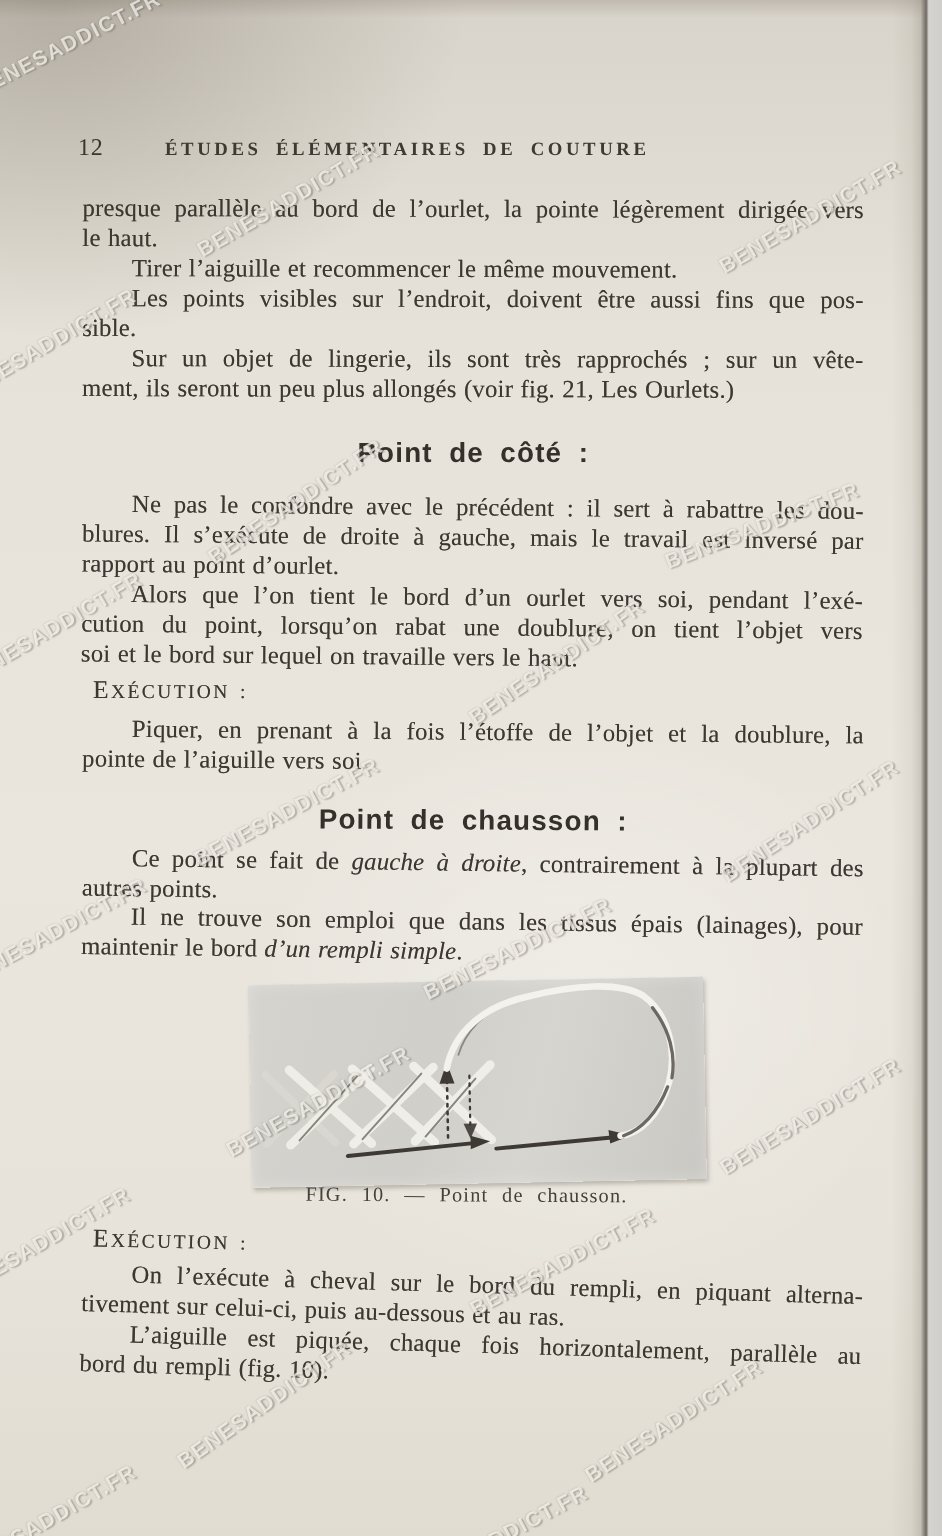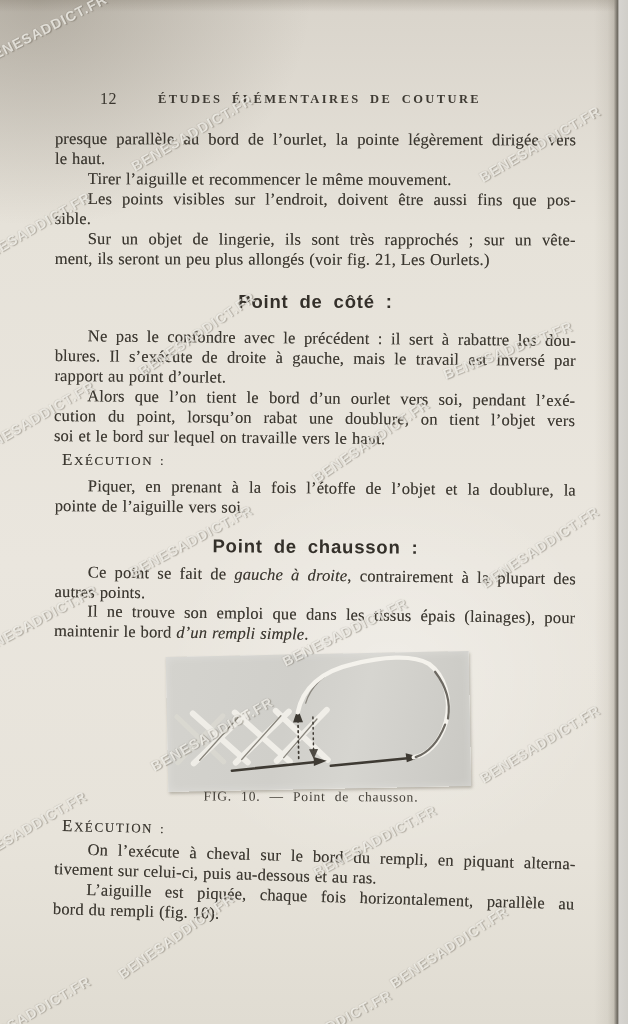--- a/index.html
+++ b/index.html
@@ -16,21 +16,21 @@
   }
   .top-shade { position:absolute; top:0; left:0; right:0; height:12px;
     background:linear-gradient(180deg, rgba(104,95,80,0.22), rgba(104,95,80,0)); }
   .page-edge { position:absolute; top:0; right:0; bottom:0; width:34px;
     background:linear-gradient(90deg,
       rgba(120,113,100,0) 0%, rgba(130,123,110,0.10) 40%,
       rgba(135,128,115,0.30) 58%, #847f76 66%, #6f6b62 69%,
       #d6d4d0 74%, #d0cec9 100%); }
 
   
-  .running-head { position:absolute; top:88px; left:0; right:0; height:22px;margin-left:48px; }
+  .running-head { position:absolute; top:88px; left:0; right:0; height:22px; }
   .pagenum { position:absolute; left:52px; top:2px; font-size:16px; letter-spacing:0.5px; color:#3a362f; }
   .running-title { position:absolute; left:110px; right:92px; top:4px; text-align:left;
     font-size:12.5px; letter-spacing:2.4px; word-spacing:4px; color:#3e3a33; font-weight:bold; }
 
   
   .block { position:absolute; left:55px; width:521px; font-size:16.5px; line-height:20px;
     letter-spacing:0.15px; word-spacing:0.6px; text-shadow:0 0 0.4px rgba(56,52,45,0.55); }
   .line { width:100%; }
   .line.j { text-align:justify; text-align-last:justify; }
   .line.ind { padding-left:33px; }

